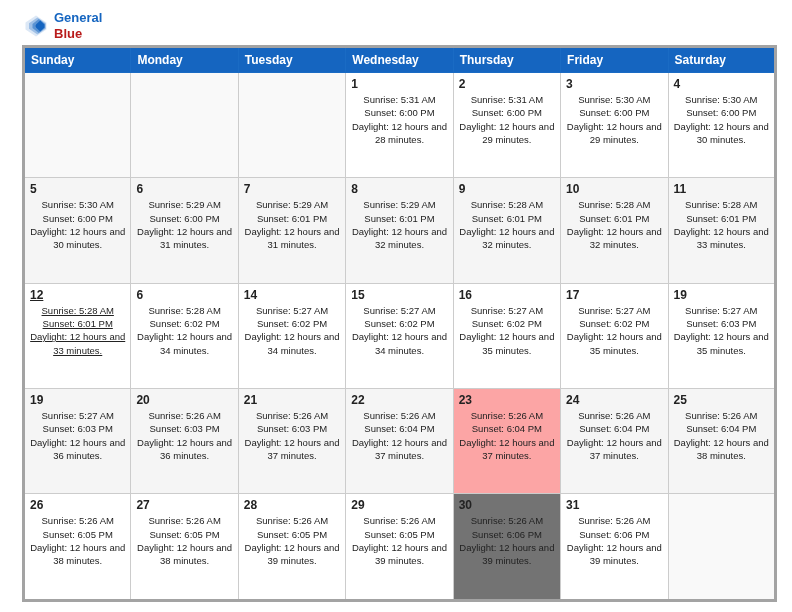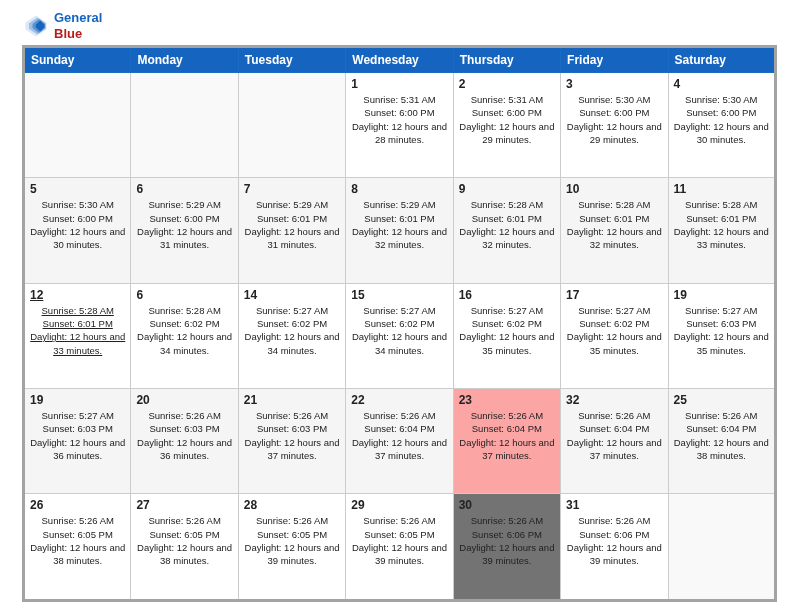--- a/index.html
+++ b/index.html
@@ -302,21 +302,21 @@
 and 37 minutes.</div>
           </td>
           <td style="background-color: #fca5a5;">
             <div class="day-number">23</div>
             <div class="day-info">Sunrise: 5:26 AM
 Sunset: 6:04 PM
 Daylight: 12 hours
 and 37 minutes.</div>
           </td>
           <td style="background-color: rgb(245, 245, 245);">
-            <div class="day-number">32</div>
+            <div class="day-number">24</div>
             <div class="day-info">Sunrise: 5:26 AM
 Sunset: 6:04 PM
 Daylight: 12 hours
 and 37 minutes.</div>
           </td>
           <td style="background-color: rgb(245, 245, 245);">
             <div class="day-number">25</div>
             <div class="day-info">Sunrise: 5:26 AM
 Sunset: 6:04 PM
 Daylight: 12 hours

